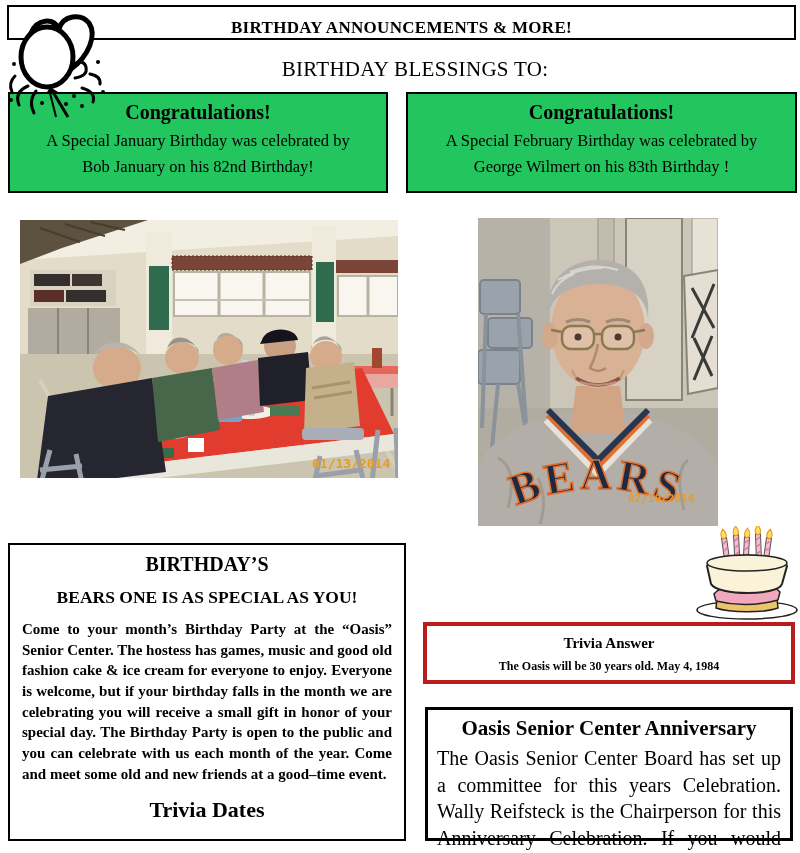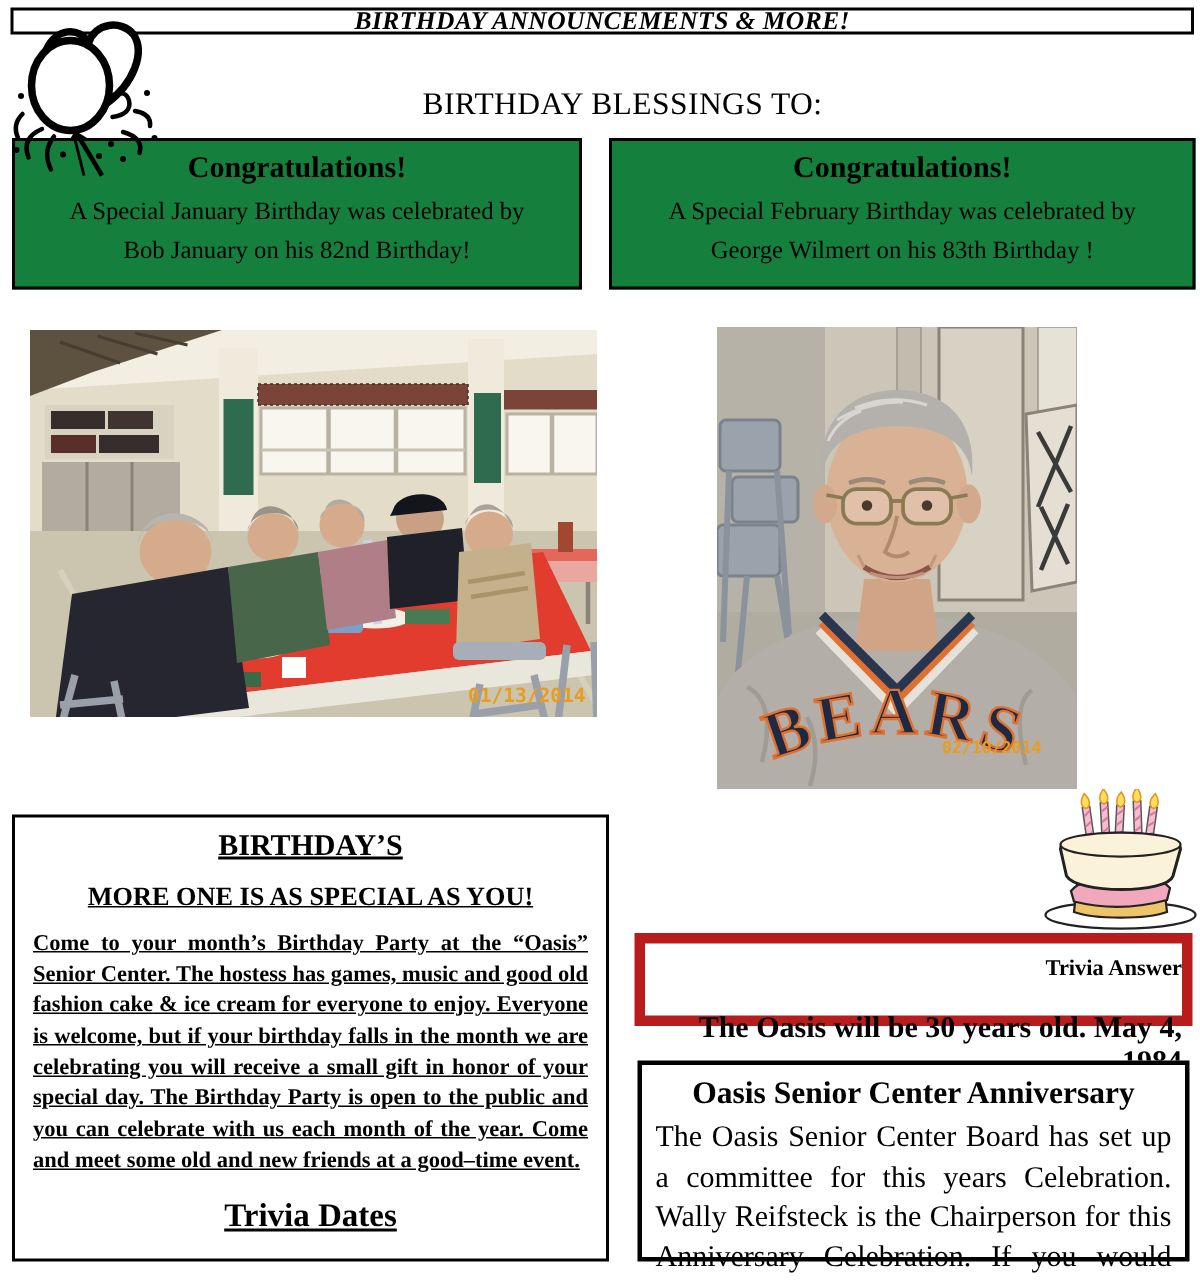--- a/index.html
+++ b/index.html
@@ -4,67 +4,66 @@
 <style>
   * { margin:0; padding:0; box-sizing:border-box; }
   html,body { background:#ffffff; }
   .page {
     position:relative; width:800px; height:853px; background:#ffffff;
     font-family:"Liberation Serif", serif; color:#000; overflow:hidden;
   }
   .abs { position:absolute; }
 
   .banner {
-    left:7px; top:5px; width:789px; height:18px;
-    border:2px solid #000; display:flex; align-items:center; justify-content:center;
+    left:7px; top:5px; width:789px; height:35px;
+    border:2px solid #000; display:flex; align-items:flex-end; justify-content:center;
     z-index:1;
-    font-style:italic;
   }
   .banner-title { font-size:17px; font-weight:bold; letter-spacing:.3px; }
 
   .balloons { left:6px; top:4px; width:102px; height:114px; z-index:3; }
 
   .subheading {
     left:0; top:57px; width:800px; text-align:center;
     font-size:21px; letter-spacing:.3px;padding-left:30px;
   }
 
   .congrats-box {
-    top:92px; height:101px; border:2px solid #000; background:#15803d;
+    top:92px; height:101px; border:2px solid #000; background:#22c55e;
     text-align:center; padding-top:7px;
   }
   .congrats-left  { left:8px;  width:380px; }
   .congrats-right { left:406px; width:391px; }
   .congrats-title { font-size:20px; font-weight:bold; margin-bottom:4px; }
   .congrats-line  { font-size:16.5px; line-height:1.55; }
 
   .photo { overflow:hidden; }
   .photo-left  { left:20px; top:220px; width:378px; height:258px; }
   .photo-right { left:478px; top:218px; width:240px; height:308px; }
 
   .birthdays-box {
     left:8px; top:543px; width:398px; height:298px;
-    border:2px solid #000; padding:8px 12px 0 12px; background:#fff;text-decoration:underline;
+    border:2px solid #000; padding:8px 12px 0 12px; background:#fff;
   }
   .birthdays-title { text-align:center; font-size:20px; font-weight:bold; }
   .birthdays-subtitle { text-align:center; font-size:17.5px; font-weight:bold; margin-top:11px; }
   .birthdays-body {
     margin-top:11px; font-size:15px; font-weight:bold;
     text-align:justify; line-height:1.38;
   }
   .party-dates-title { text-align:center; font-size:22px; font-weight:bold; margin-top:12px; }
 
   .cake { left:694px; top:526px; width:106px; height:96px; z-index:2; }
 
   .trivia-box {
     left:423px; top:622px; width:372px; height:62px;
-    border:7px solid #b91c1c; text-align:right; padding-top:9px; background:#fff;
+    border:4px solid #b91c1c; text-align:center; padding-top:9px; background:#fff;
   }
   .trivia-title { font-size:15px; font-weight:bold; }
-  .trivia-body  { font-size:20px; font-weight:bold; margin-top:19px; }
+  .trivia-body  { font-size:12px; font-weight:bold; margin-top:7px; }
 
   .anniversary-box {
     left:425px; top:707px; width:368px; height:134px;
     border:3px solid #000; padding:6px 9px 12px 9px; background:#fff;
   }
   .anniversary-title { text-align:center; font-size:21px; font-weight:bold; }
   .anniversary-body { font-size:20px; text-align:justify; line-height:1.33; margin-top:4px; }
 </style>
 </head>
 <body>
@@ -265,21 +264,21 @@
       <text font-family="Liberation Serif, serif" font-size="44" font-weight="bold" fill="#1e2a44" stroke="#e07030" stroke-width="1.6" letter-spacing="4">
         <textPath href="#bears-arc" startOffset="4">BEARS</textPath>
       </text>
 
       <text x="150" y="284" font-family="DejaVu Sans Mono, monospace" font-size="11" font-weight="bold" fill="#e89c20">02/10/2014</text>
     </svg>
   </div>
 
   <div class="abs birthdays-box">
     <div class="birthdays-title">BIRTHDAY’S</div>
-    <div class="birthdays-subtitle">MORE ONE IS AS SPECIAL AS YOU!</div>
+    <div class="birthdays-subtitle">BEARS ONE IS AS SPECIAL AS YOU!</div>
     <div class="birthdays-body">Come to your month’s Birthday Party at the “Oasis”  Senior Center.  The hostess has games,  music and good old fashion cake &amp; ice cream for everyone to enjoy.  Everyone is welcome, but if your birthday falls in the month we are celebrating you will receive a small gift in honor of your special day.  The Birthday Party is open to the public and you can celebrate with us each month of the year.  Come and meet some old and new friends at a good–time event.</div>
     <div class="party-dates-title">Trivia Dates</div>
 
   </div>
 
   <div class="abs cake">
     <svg width="106" height="96" viewBox="0 0 106 96">
 
       <g>
         <g transform="translate(30,12) rotate(-8)">

